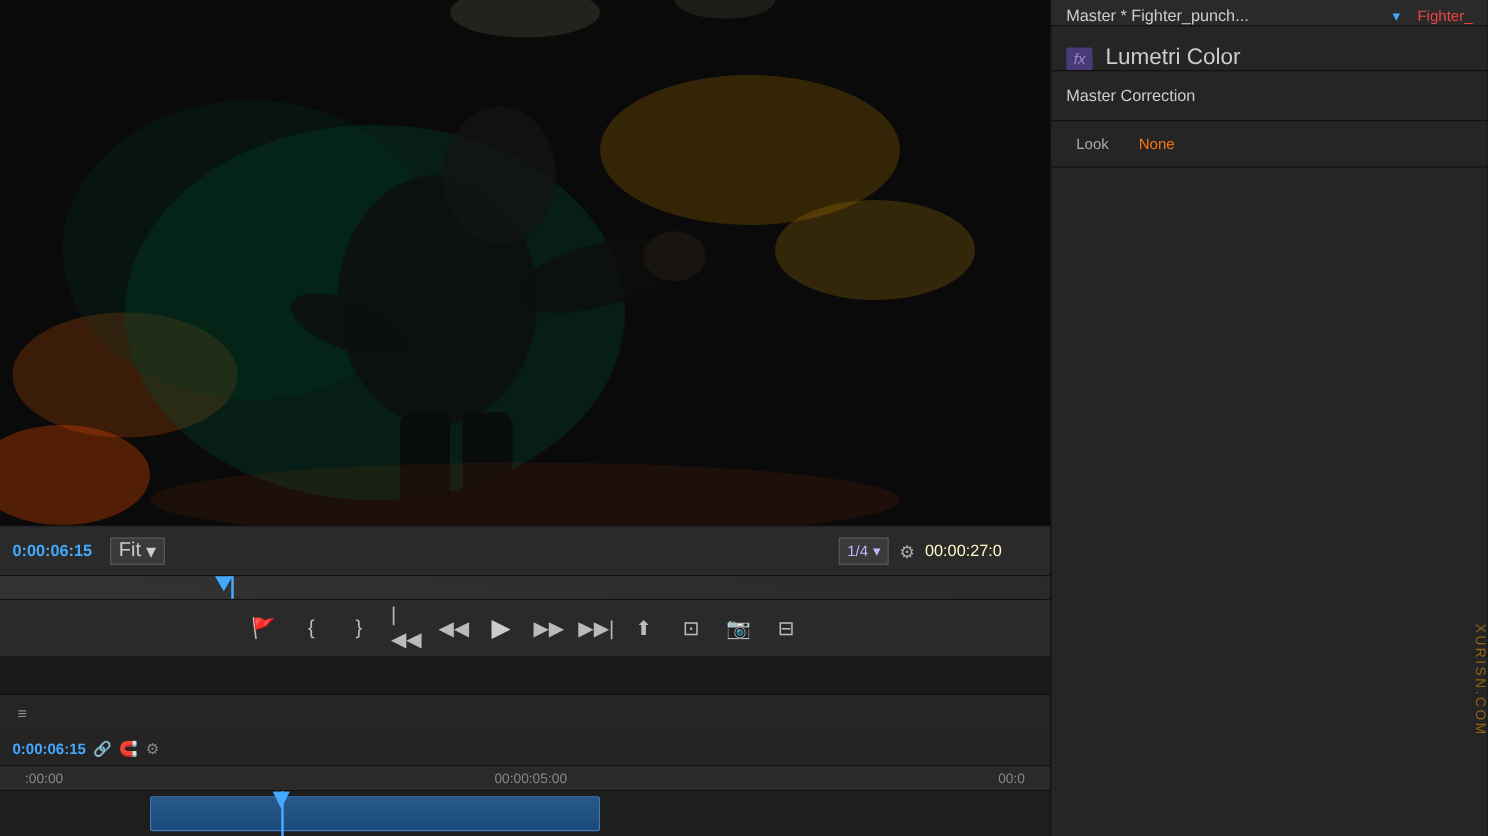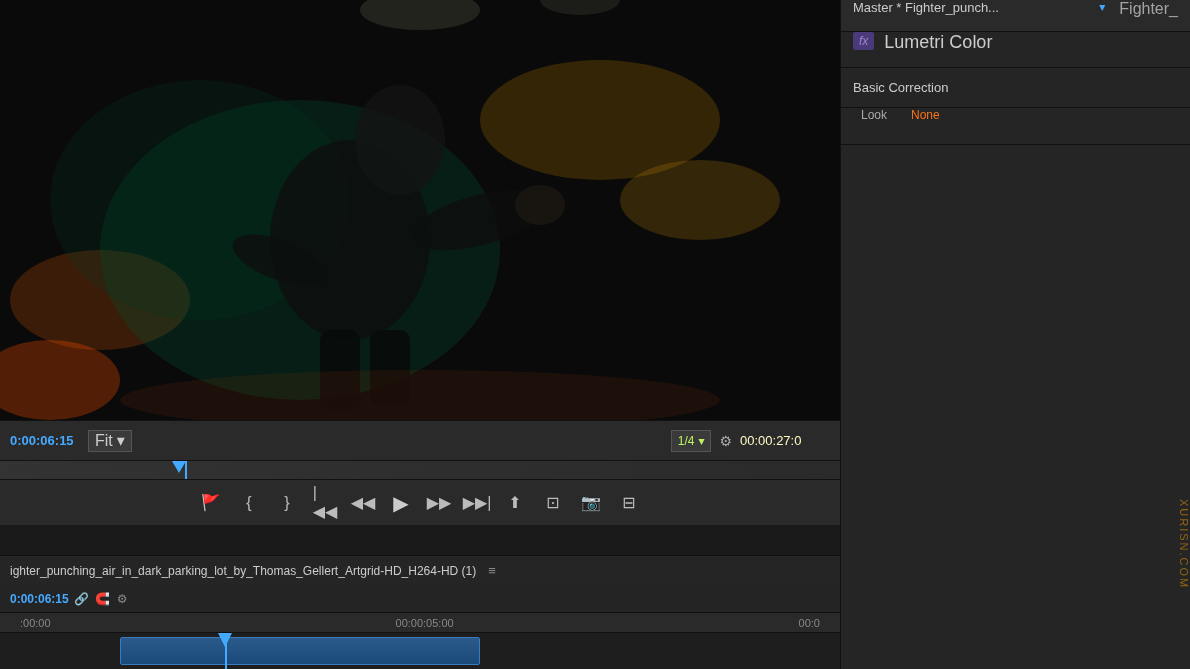--- a/index.html
+++ b/index.html
@@ -69,21 +69,21 @@
       gap: 4px;
       cursor: pointer;
       height: 22px;
     }
 
     .toolbar-spacer { flex: 1; }
 
     .quality-dropdown {
       background: #3a3a3a;
       border: 1px solid #555;
-      color: #bef264;
+      color: #c4b5fd;
       padding: 2px 6px;
       font-size: 12px;
       display: flex;
       align-items: center;
       gap: 4px;
       cursor: pointer;
       height: 22px;
     }
 
     .timecode-right {
@@ -287,49 +287,49 @@
       position: absolute;
       right: 0;
       top: 0;
       width: 350px;
       height: 669px;
       background: #252525;
       border-left: 1px solid #111;
     }
 
     .panel-header {
-      height: 32px;
+      height: 21px;
       background: #2a2a2a;
       display: flex;
-      align-items: flex-start;
+      align-items: flex-end;
       padding: 0 12px;
       gap: 14px;
       border-bottom: 1px solid #111;
     }
 
     .panel-title {
       color: #ccc;
       font-size: 13px;
       flex: 1;
     }
 
     .panel-dropdown-arrow {
       color: #4af;
       font-size: 12px;
     }
 
     .fighter-text {
-      color: #a3a3a3;
-      font-size: 16px;
+      color: #ef4444;
+      font-size: 12px;
     }
 
     .panel-fx-row {
       height: 36px;
       display: flex;
-      align-items: flex-start;
+      align-items: flex-end;
       padding: 0 12px;
       gap: 10px;
       border-bottom: 1px solid #111;
     }
 
     .fx-badge {
       background: #4a3a7a;
       color: #9988cc;
       font-size: 12px;
       font-style: italic;
@@ -372,20 +372,21 @@
     }
 
     .creative-label {
       color: #ccc;
       font-size: 13px;
     }
 
     .look-row {
       height: 36px;
       display: flex;
+      align-items: center;
       padding: 0 12px 0 20px;
       gap: 10px;
       background: #252525;
     }
 
     .look-label {
       color: #aaa;
       font-size: 12px;
       min-width: 40px;
     }
@@ -491,21 +492,20 @@
   <span class="transport-btn play">▶</span>
   <span class="transport-btn">▶▶</span>
   <span class="transport-btn">▶▶|</span>
   <span class="transport-btn">⬆</span>
   <span class="transport-btn">⊡</span>
   <span class="transport-btn">📷</span>
   <span class="transport-btn">⊟</span>
 </div>
 
 <div class="clip-info-bar">
-  <span class="clip-name">ighter_punching_air_in_dark_parking_lot_by_Thomas_Gellert_Artgrid-HD_H264-HD (1)</span>
   <span class="clip-menu-icon">≡</span>
 </div>
 
 <div class="timeline-track">
   <div class="timeline-track-header">
     <span class="track-timecode">0:00:06:15</span>
     <div class="track-controls">
       <span class="track-btn">🔗</span>
       <span class="track-btn">🧲</span>
       <span class="track-btn">⚙</span>
@@ -532,21 +532,21 @@
     <span class="panel-dropdown-arrow">▾</span>
     <span class="fighter-text">Fighter_</span>
   </div>
 
   <div class="panel-fx-row">
     <span class="fx-badge">fx</span>
     <span class="lumetri-label">Lumetri Color</span>
   </div>
 
   <div class="section-header">
-    <span class="section-label">Basic Correction</span>
+    <span class="section-label">Master Correction</span>
   </div>
 
   <div class="creative-section">
     <div class="look-row">
       <span class="look-label">Look</span>
       <span class="look-value">None</span>
     </div>
   </div>
 
 </div>

